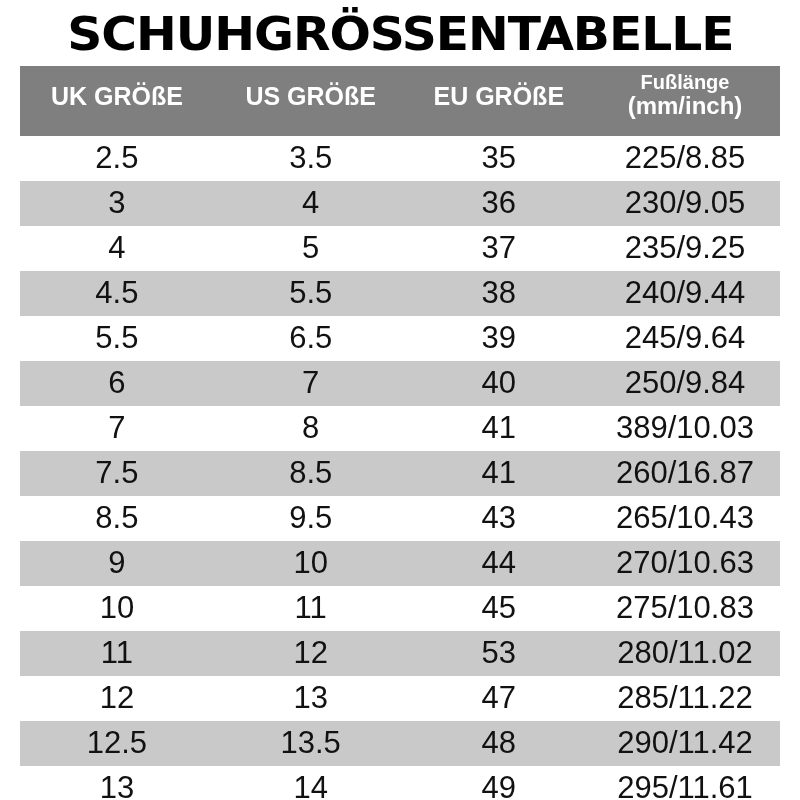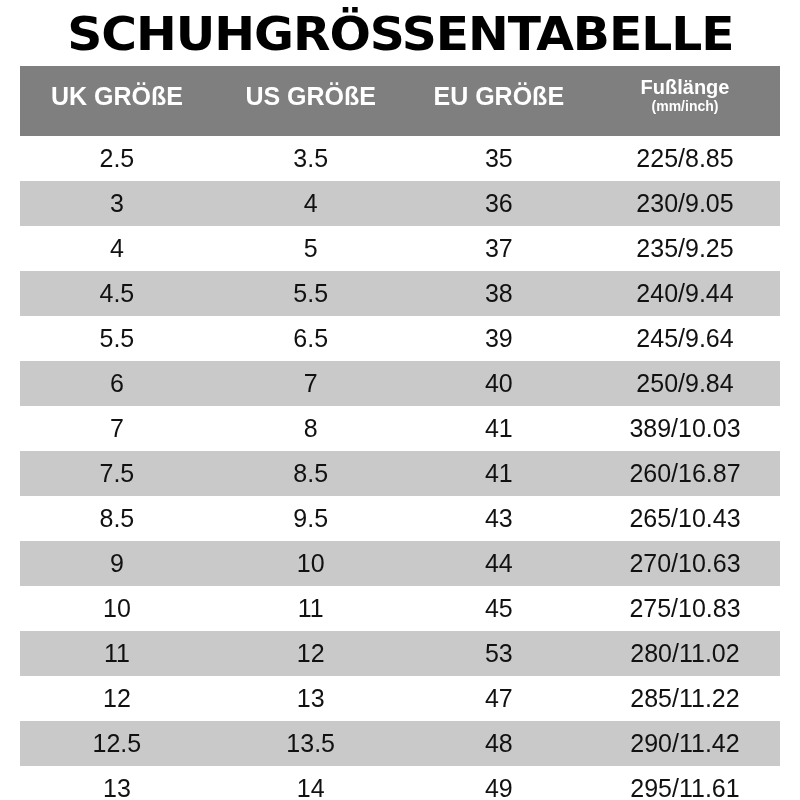--- a/index.html
+++ b/index.html
@@ -57,25 +57,25 @@
     border: none;
   }
   .table thead th.stacked {
     font-size: 20px;
     line-height: 1.08;
     font-weight: 700;
     padding-top: 4px;
   }
   .table thead th.stacked .l2 {
     display: block;
-    font-size: 14px;
+    font-size: 24px;
   }
   .table tbody td {
     text-align: center;
-    font-size: 25px;
+    font-size: 31px;
     padding: 3px 0 4px 0;
     height: 38px;
     vertical-align: middle;
     border: none;
     background: #ffffff;
     color: #111111;
   }
   .table tbody tr.alt td {
     background: #c9c9c9;
   }

